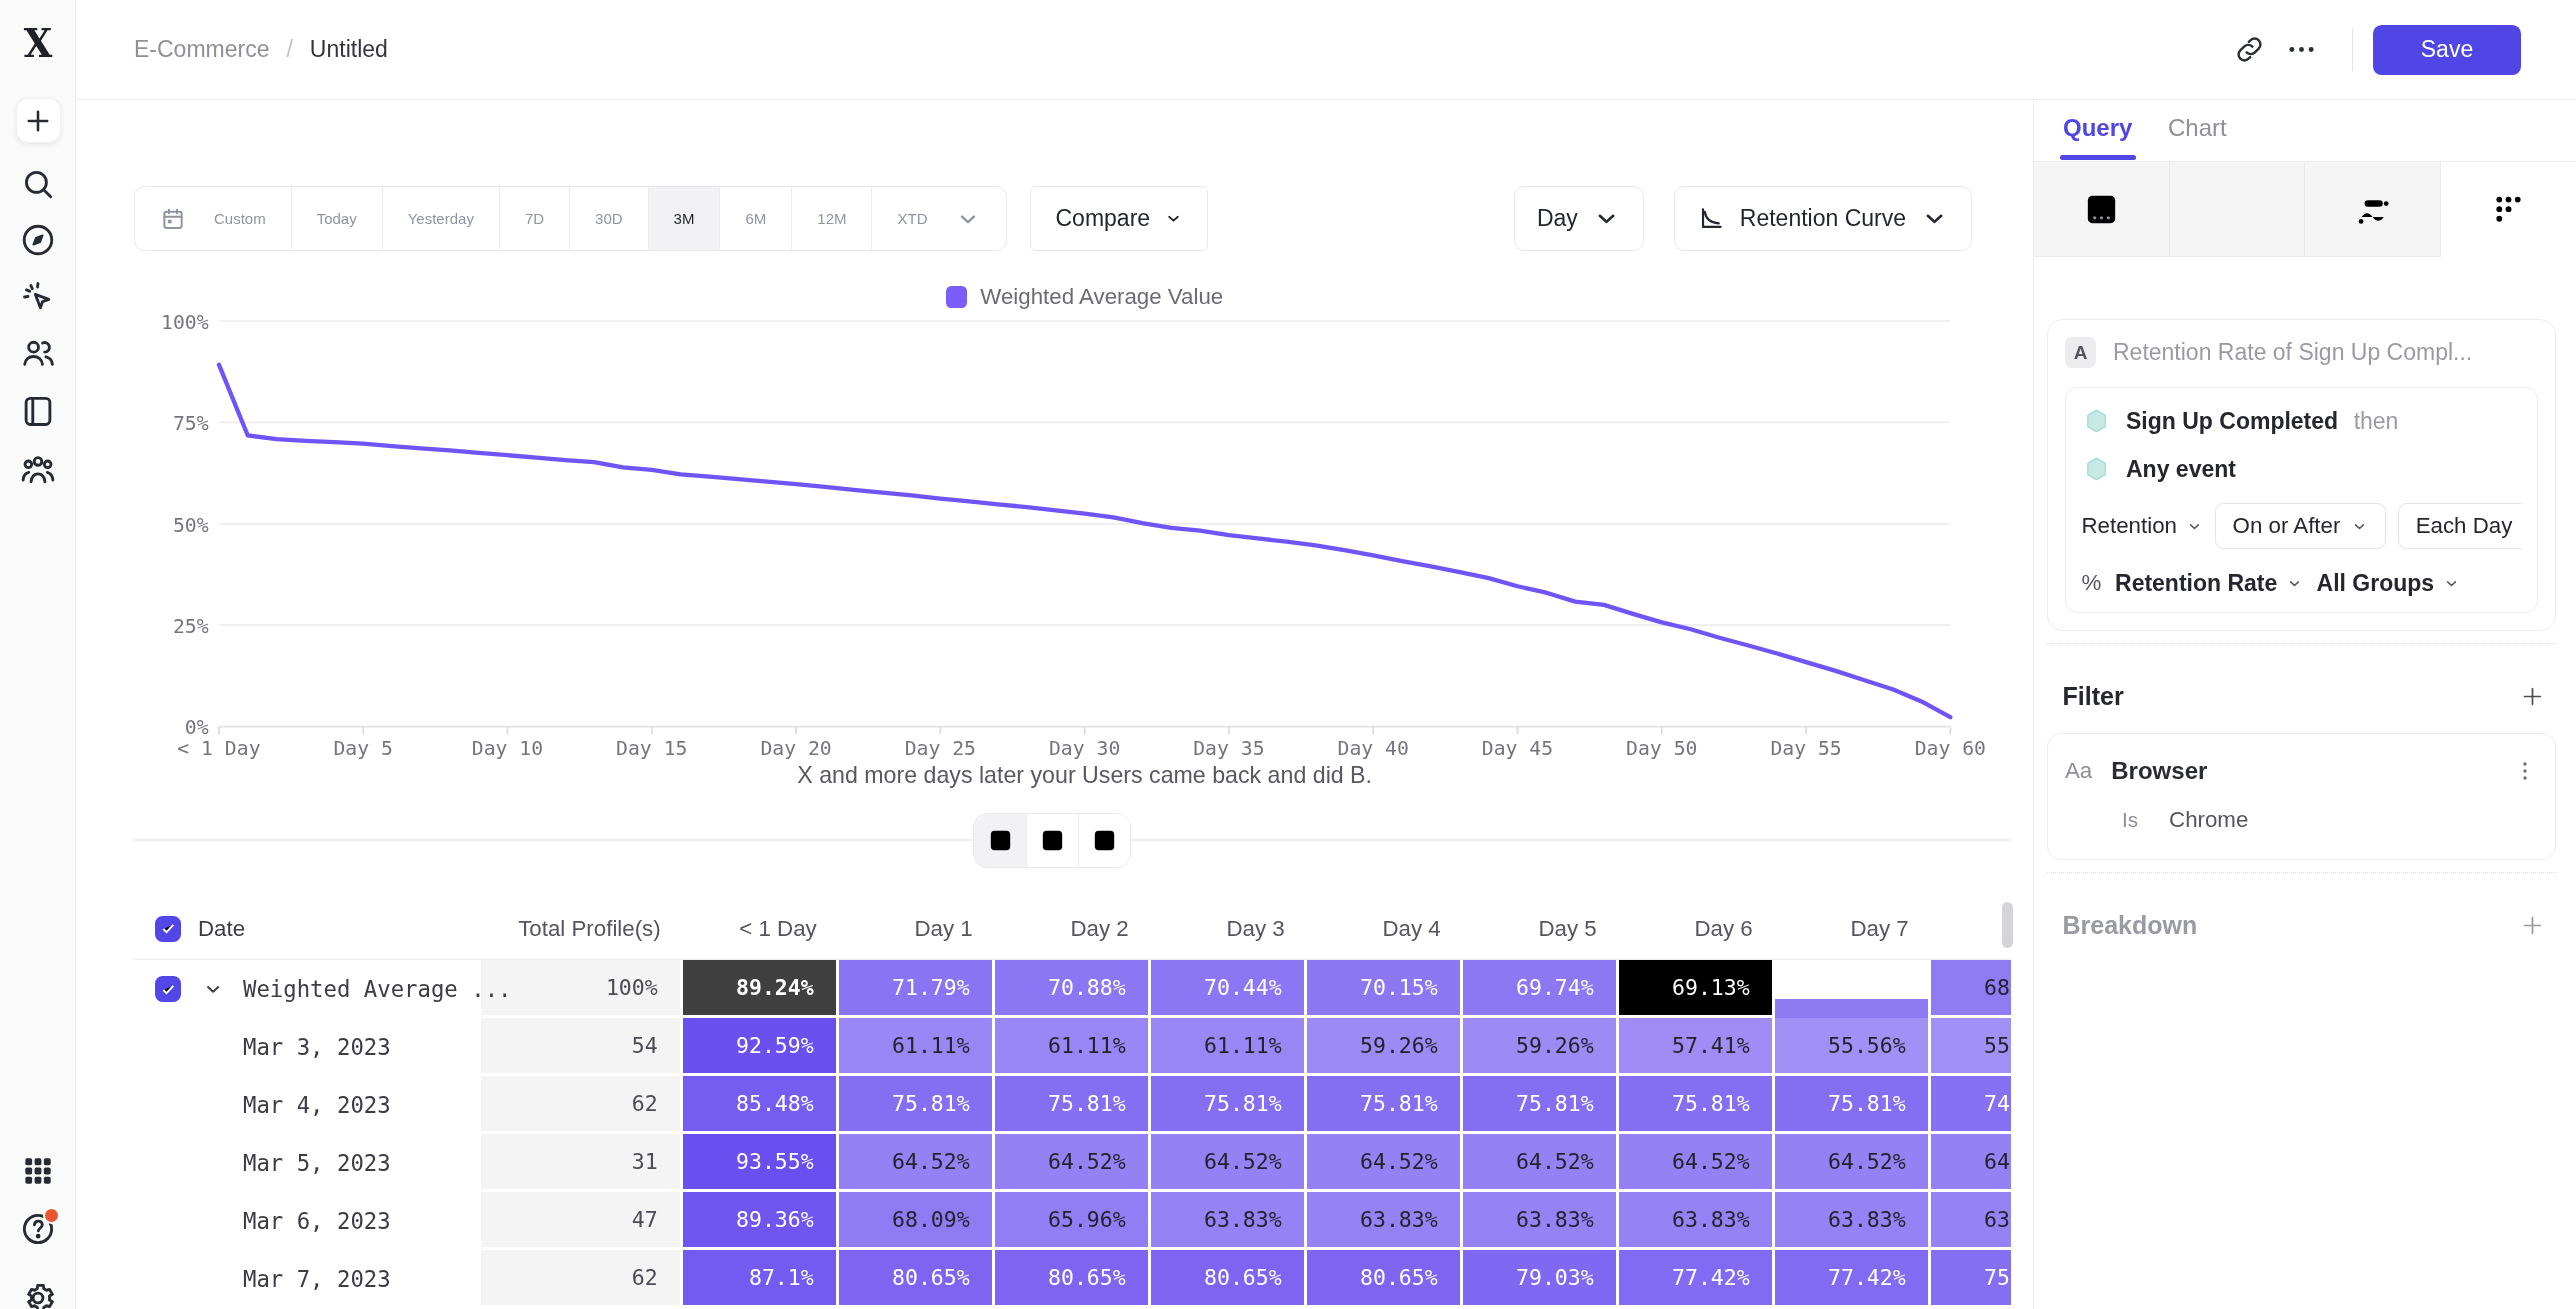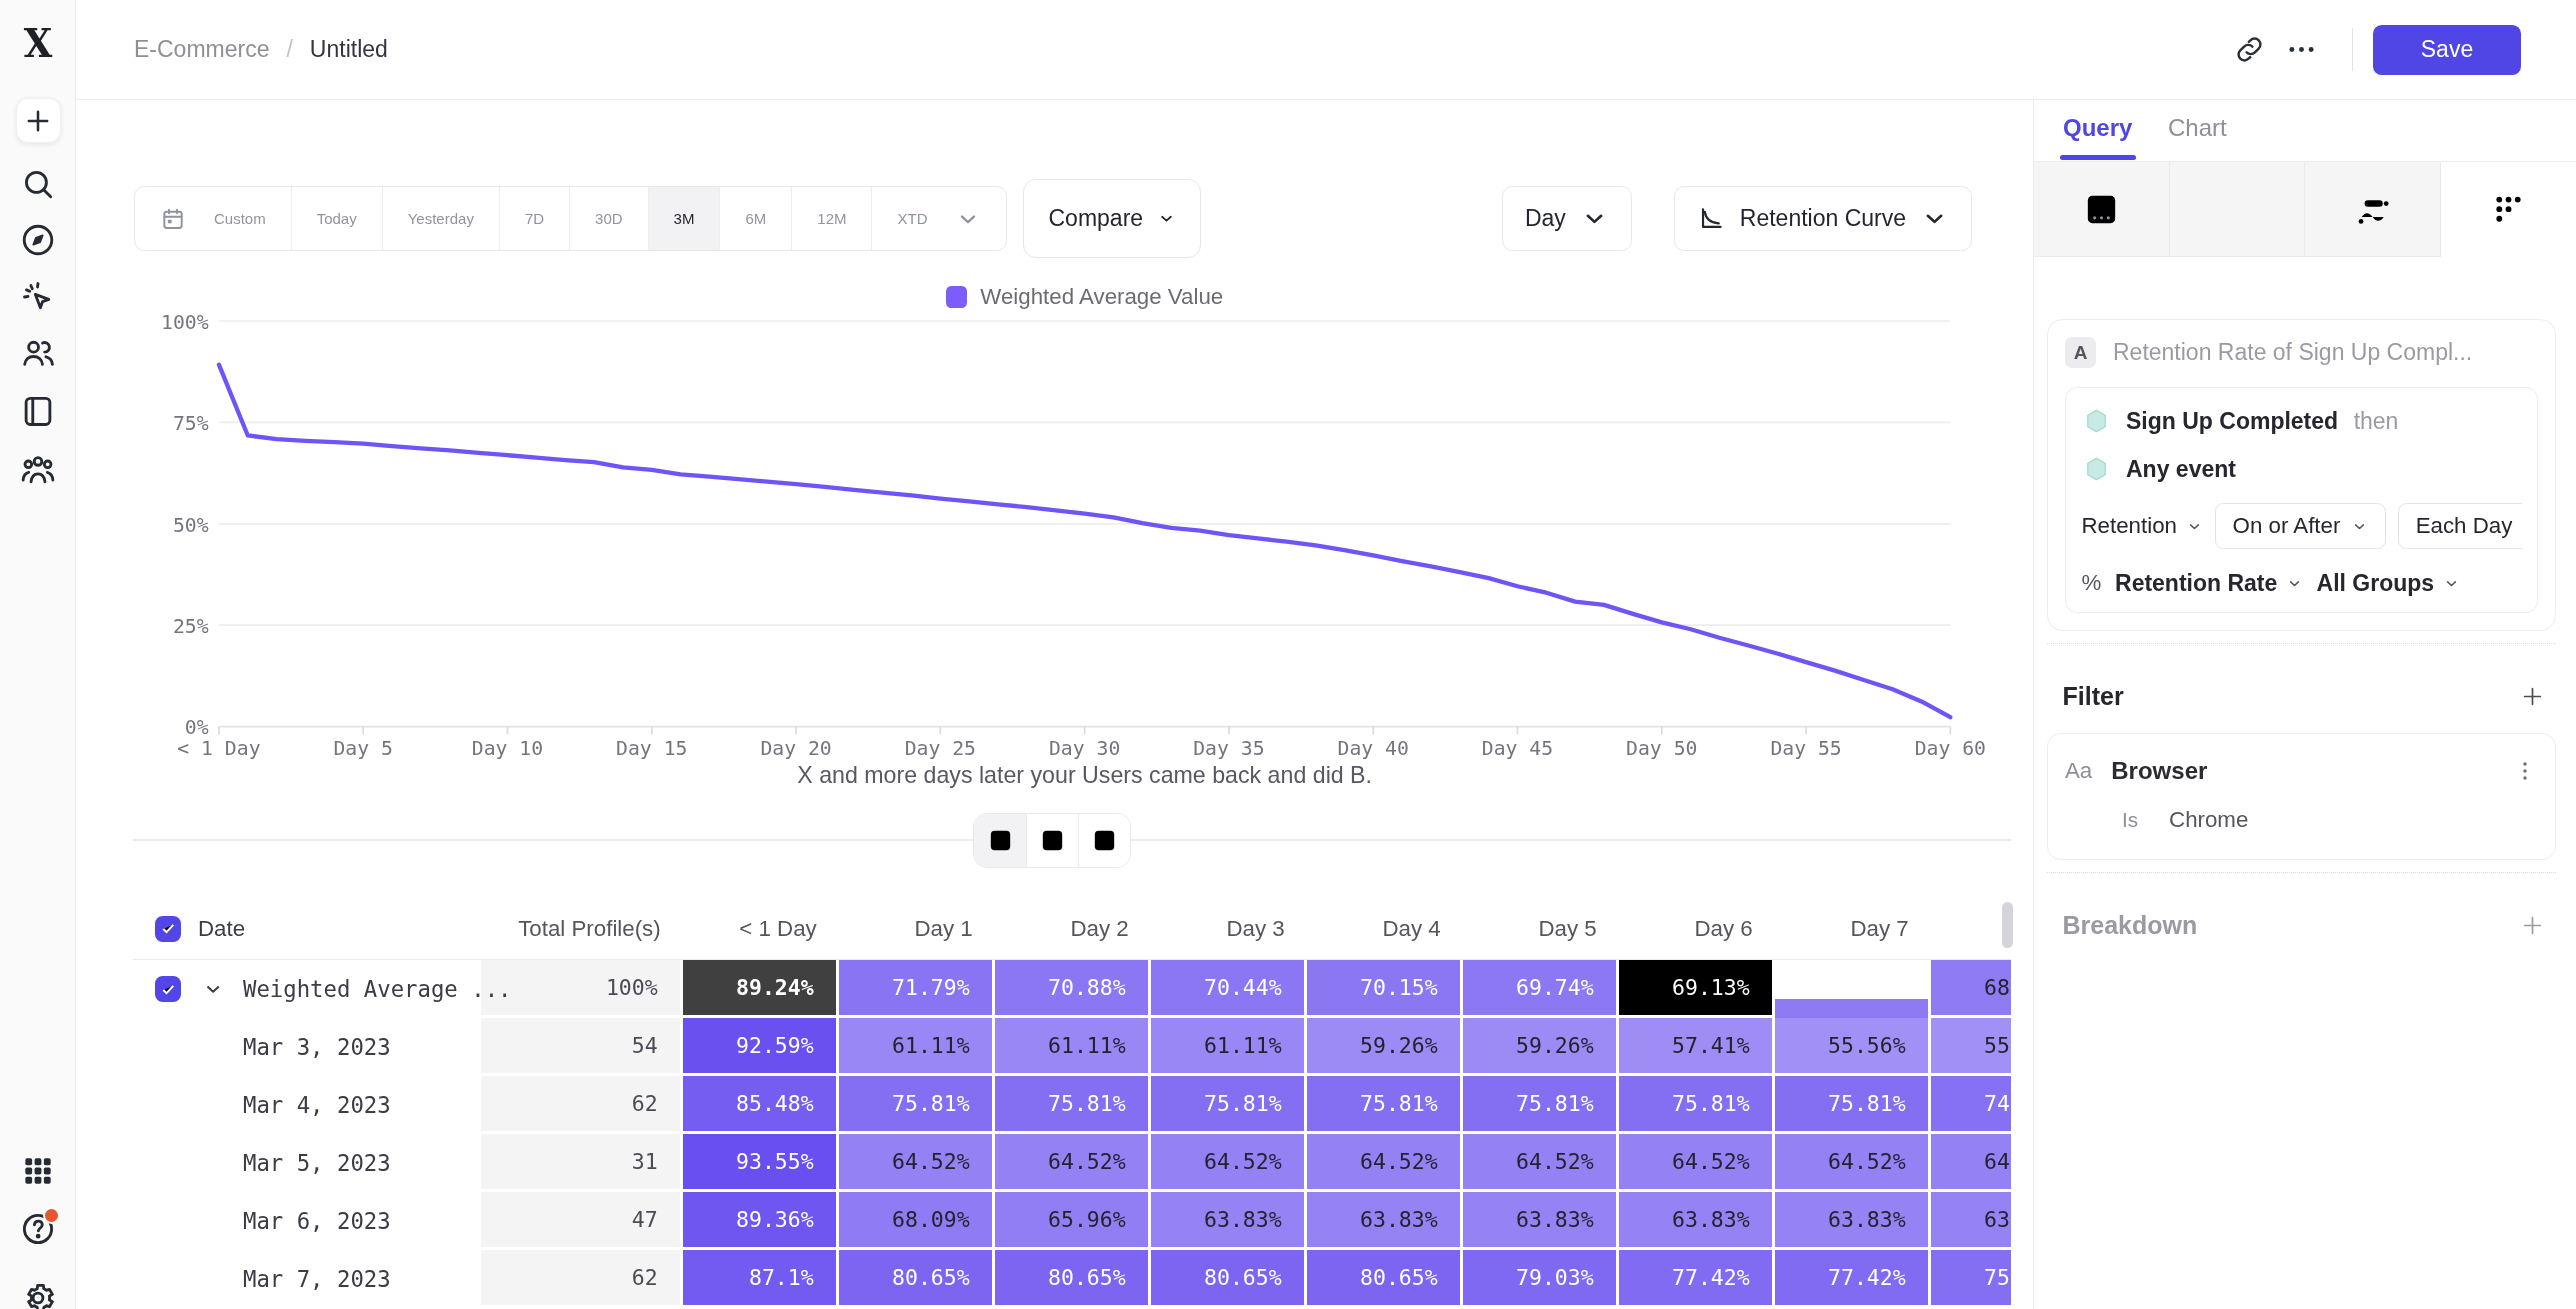--- a/index.html
+++ b/index.html
@@ -33,23 +33,23 @@
   font-size:23px;font-family:inherit;font-weight:500;cursor:pointer}
 
 #toolbar{position:absolute;left:76px;top:186px;width:1957px;height:65px;display:flex;align-items:center;padding:0 61px 0 58px}
 #range-group{display:flex;height:65px;border:0.9px solid #e7e7ea;border-radius:10.3px;background:#fff;overflow:hidden}
 .range-item{display:flex;align-items:center;gap:28px;padding:0 25px;font-size:15px;color:#9094a0;
   border-left:0.9px solid #ededf0;cursor:pointer;white-space:nowrap}
 .range-item:first-child{border-left:none}
 .range-item.selected{background:#f2f2f4;color:#23262e;font-weight:500}
 .range-item .icon svg{width:26px;height:26px}
 .chev svg{width:19px;height:19px}
-#compare-btn{margin-left:16px;height:79px;display:flex;align-items:center;gap:13.7px;padding:0 24px;
-  border:0.9px solid #e7e7ea;border-radius:13px;background:#fff;font-size:23px;color:#23262e;font-weight:500;cursor:pointer}
-#toolbar-right{margin-left:auto;display:flex;gap:42px}
+#compare-btn{margin-left:23px;height:65px;display:flex;align-items:center;gap:13.7px;padding:0 24px;
+  border:0.9px solid #e7e7ea;border-radius:6px;background:#fff;font-size:23px;color:#23262e;font-weight:500;cursor:pointer}
+#toolbar-right{margin-left:auto;display:flex;gap:30px}
 .tool-drop{height:65px;display:flex;align-items:center;gap:13.7px;padding:0 22.3px;border:0.9px solid #e7e7ea;
   border-radius:10.3px;background:#fff;font-size:23px;color:#23262e;font-weight:500;cursor:pointer}
 .tool-drop .icon svg{width:29px;height:29px}
 
 #legend{position:absolute;left:219px;top:284px;width:1731px;display:flex;justify-content:center;align-items:center;gap:13px}
 #legend .swatch{width:21.5px;height:21.5px;border-radius:5.2px;background:#7c5cfa}
 #legend .ltext{font-size:22.3px;color:#6b6b74}
 #chart-svg{position:absolute;left:133px;top:302px}
 
 #panel-divider{position:absolute;left:133px;top:839px;width:1878px;height:1.7px;background:#ececee}

